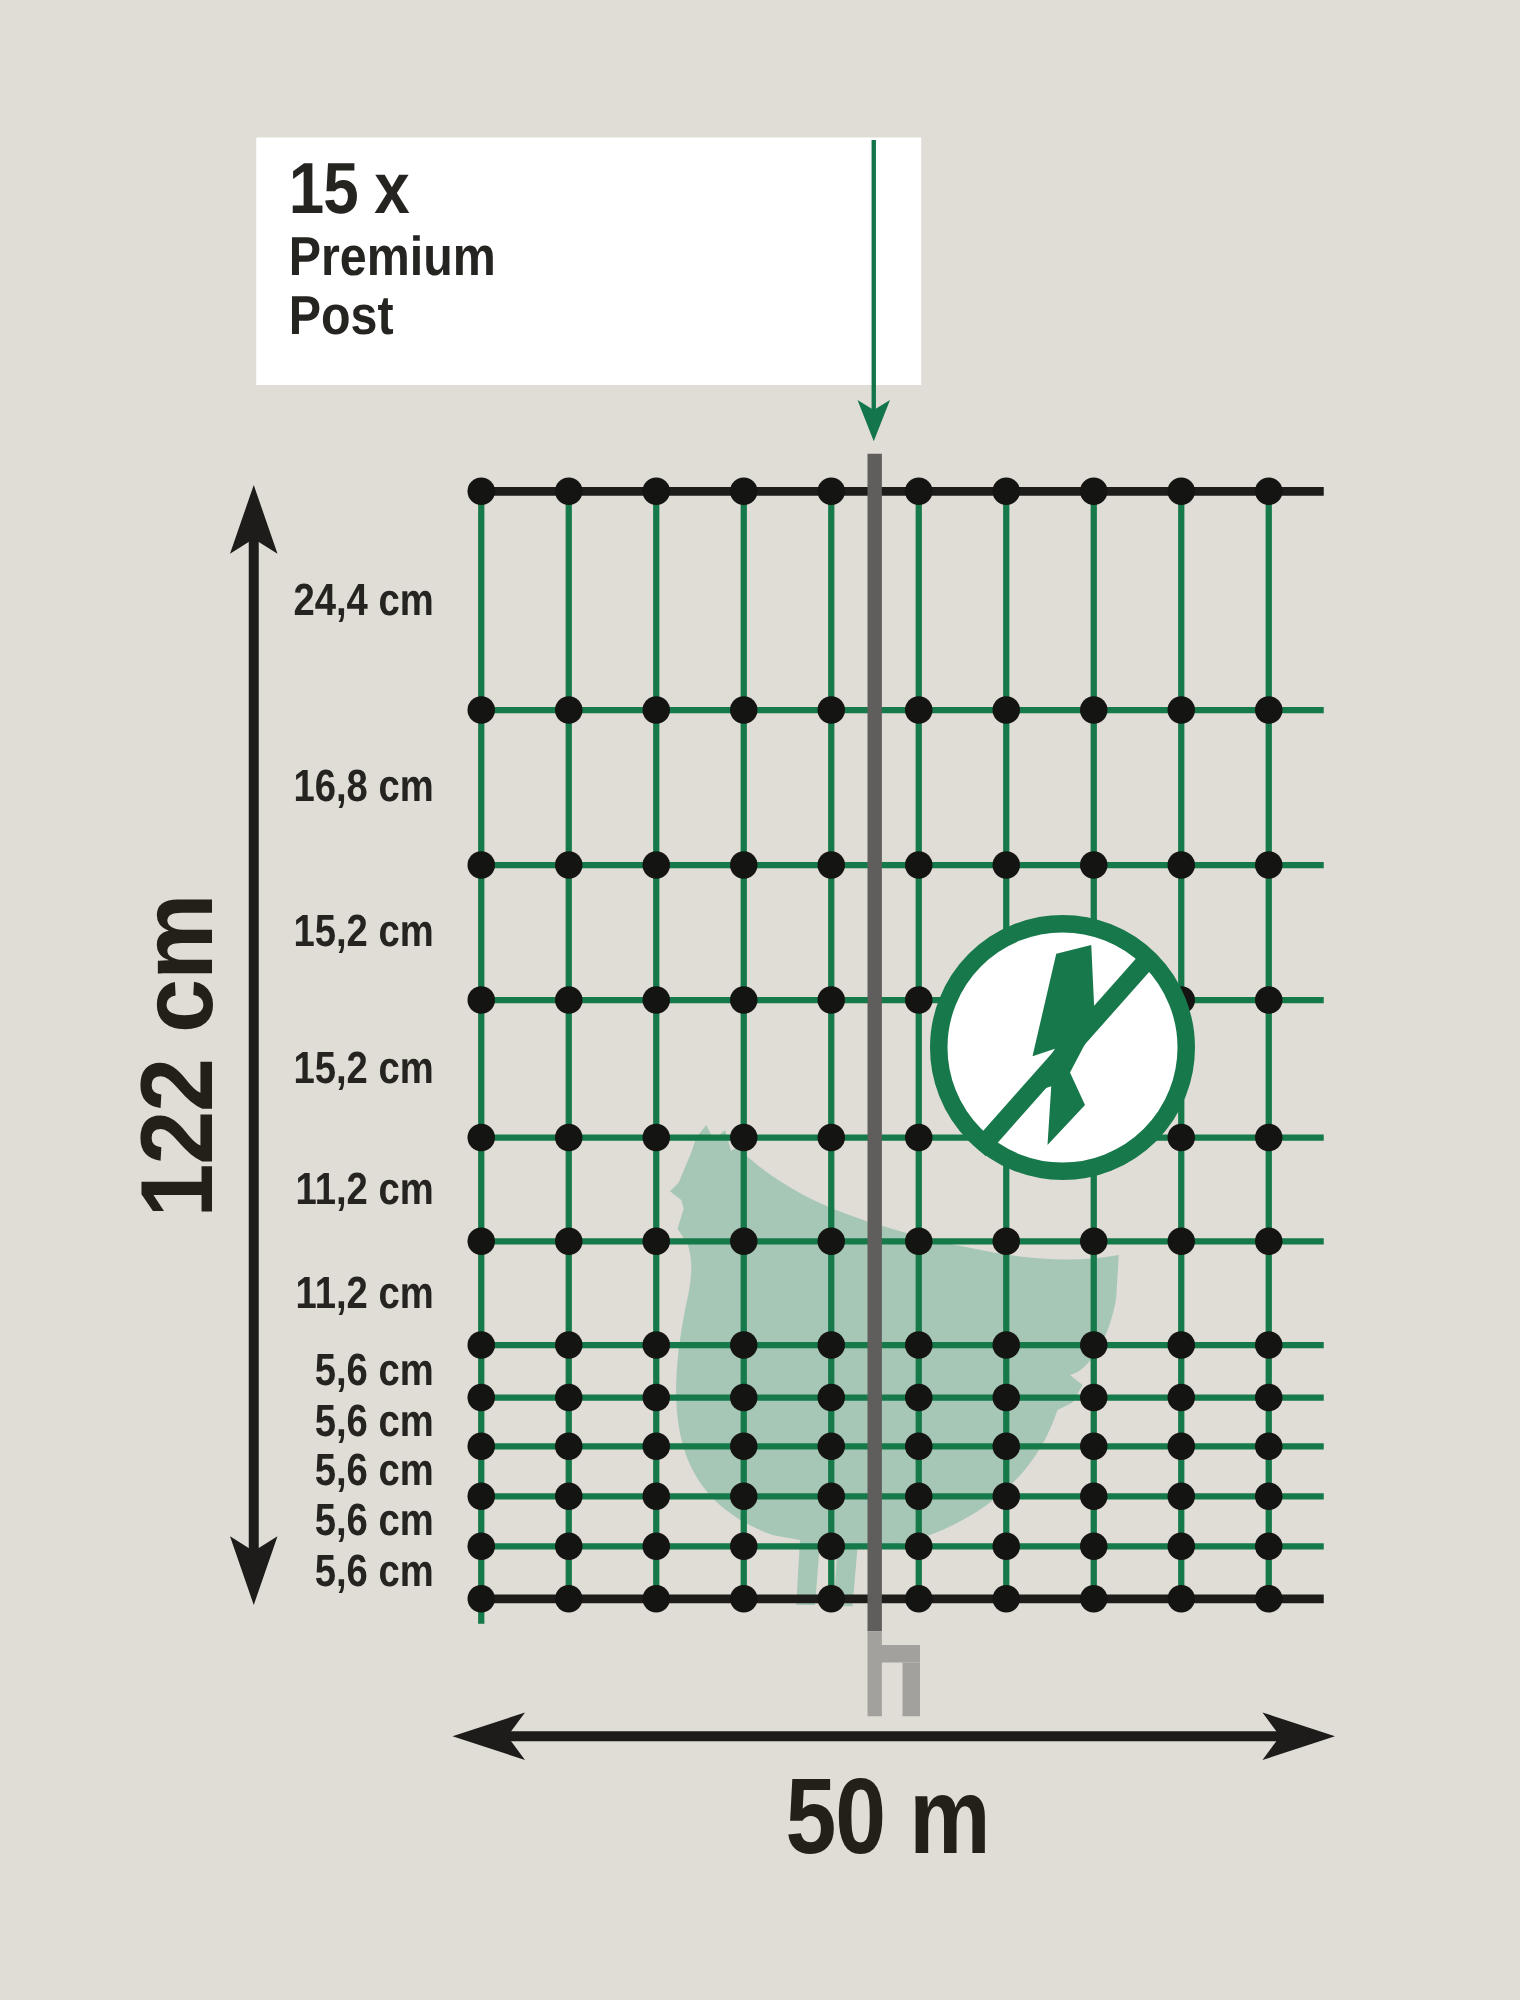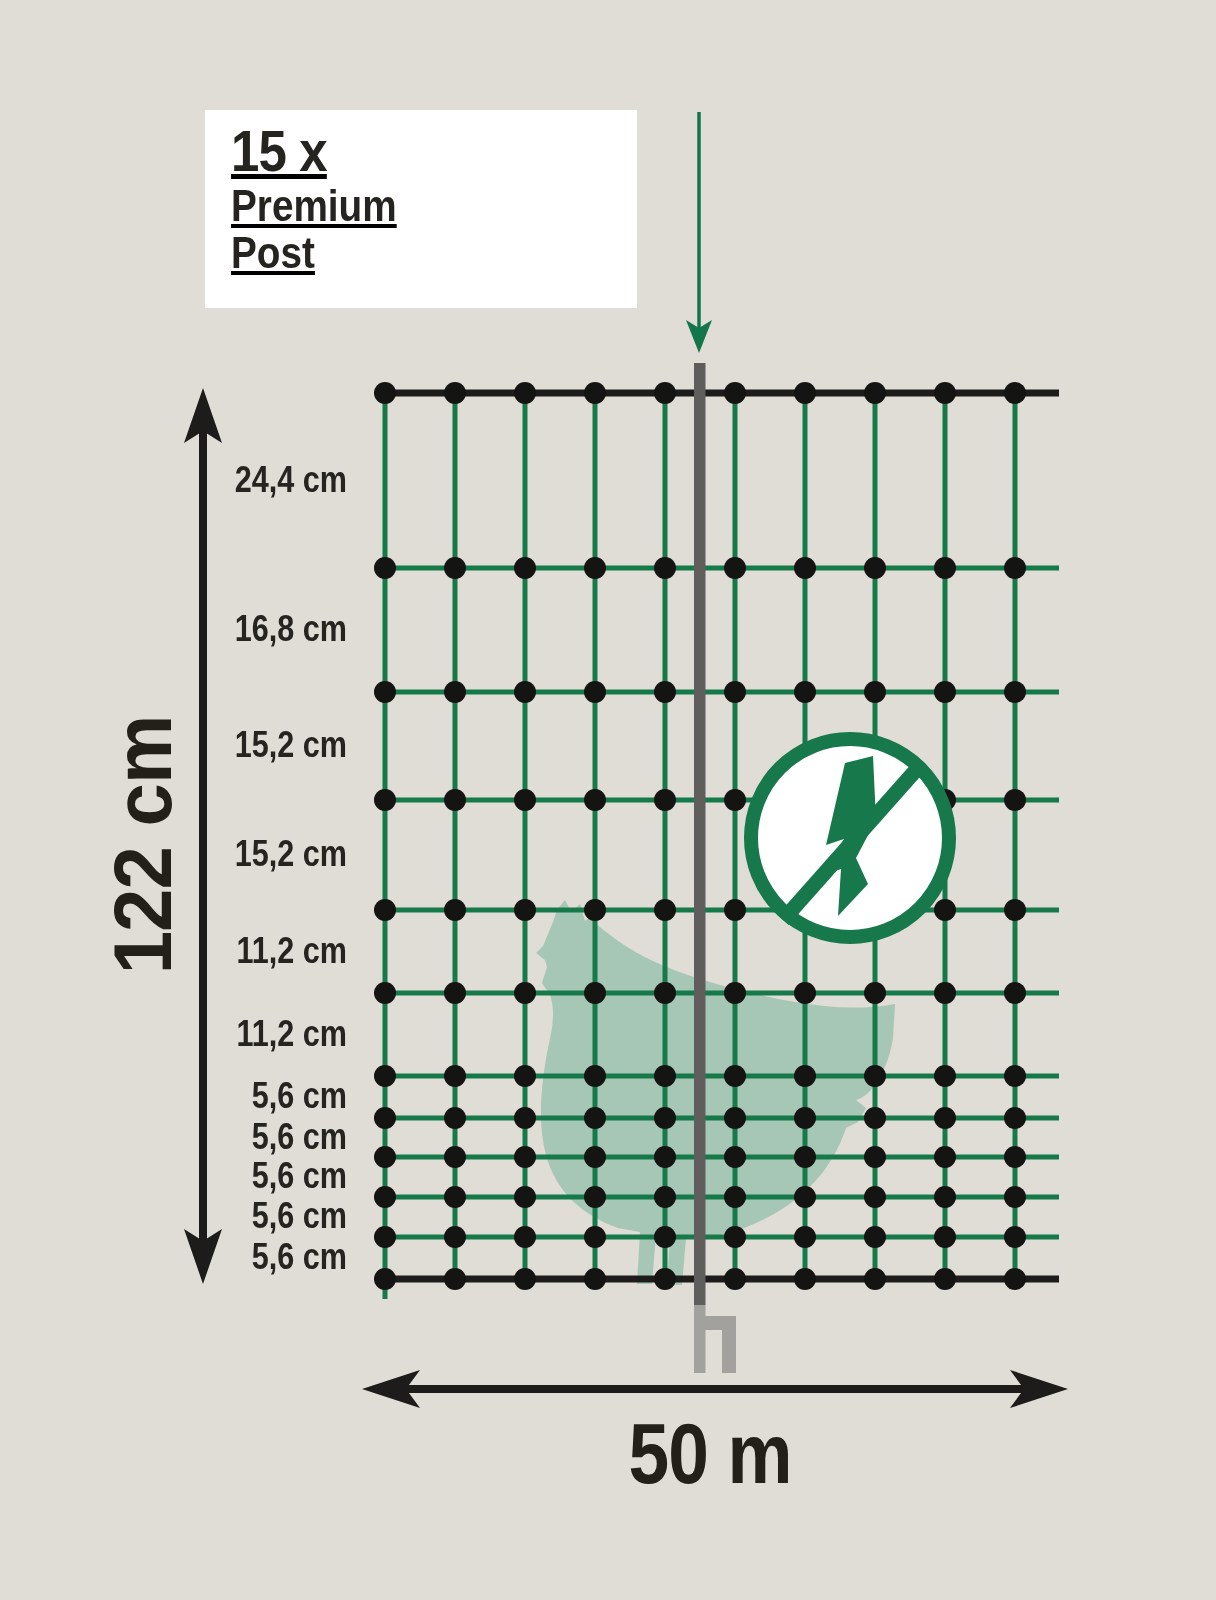--- a/index.html
+++ b/index.html
@@ -4,23 +4,22 @@
 <style>
   html,body{margin:0;padding:0;}
   body{
     width:1216px;height:1600px;position:relative;overflow:hidden;
     background:var(--c-background,#e0dcd6);
     font-family:"Liberation Sans",sans-serif;
   }
   .abs{position:absolute;}
   #diagram-svg{position:absolute;left:0;top:0;}
   .whitebox{
-    left:205px;top:110px;width:432px;height:198px;
+    left:205px;top:110px;width:532px;height:198px;
     background:var(--c-box-white,#fff);
-    text-decoration:underline;
   }
   .box-line{color:#262421;font-weight:700;margin-left:26px;transform:scaleX(.88);transform-origin:left center;white-space:nowrap;}
   .box-line1{font-size:58px;line-height:62px;margin-top:10px;letter-spacing:-1px;}
   .box-line2{font-size:44px;line-height:47px;}
   .box-line3{font-size:44px;line-height:47px;}
   .gap-label{
     position:absolute;right:869px;width:240px;height:40px;line-height:40px;
     text-align:right;font-weight:700;font-size:36px;color:#262421;
     transform:scaleX(.85);transform-origin:right center;white-space:nowrap;
   }

